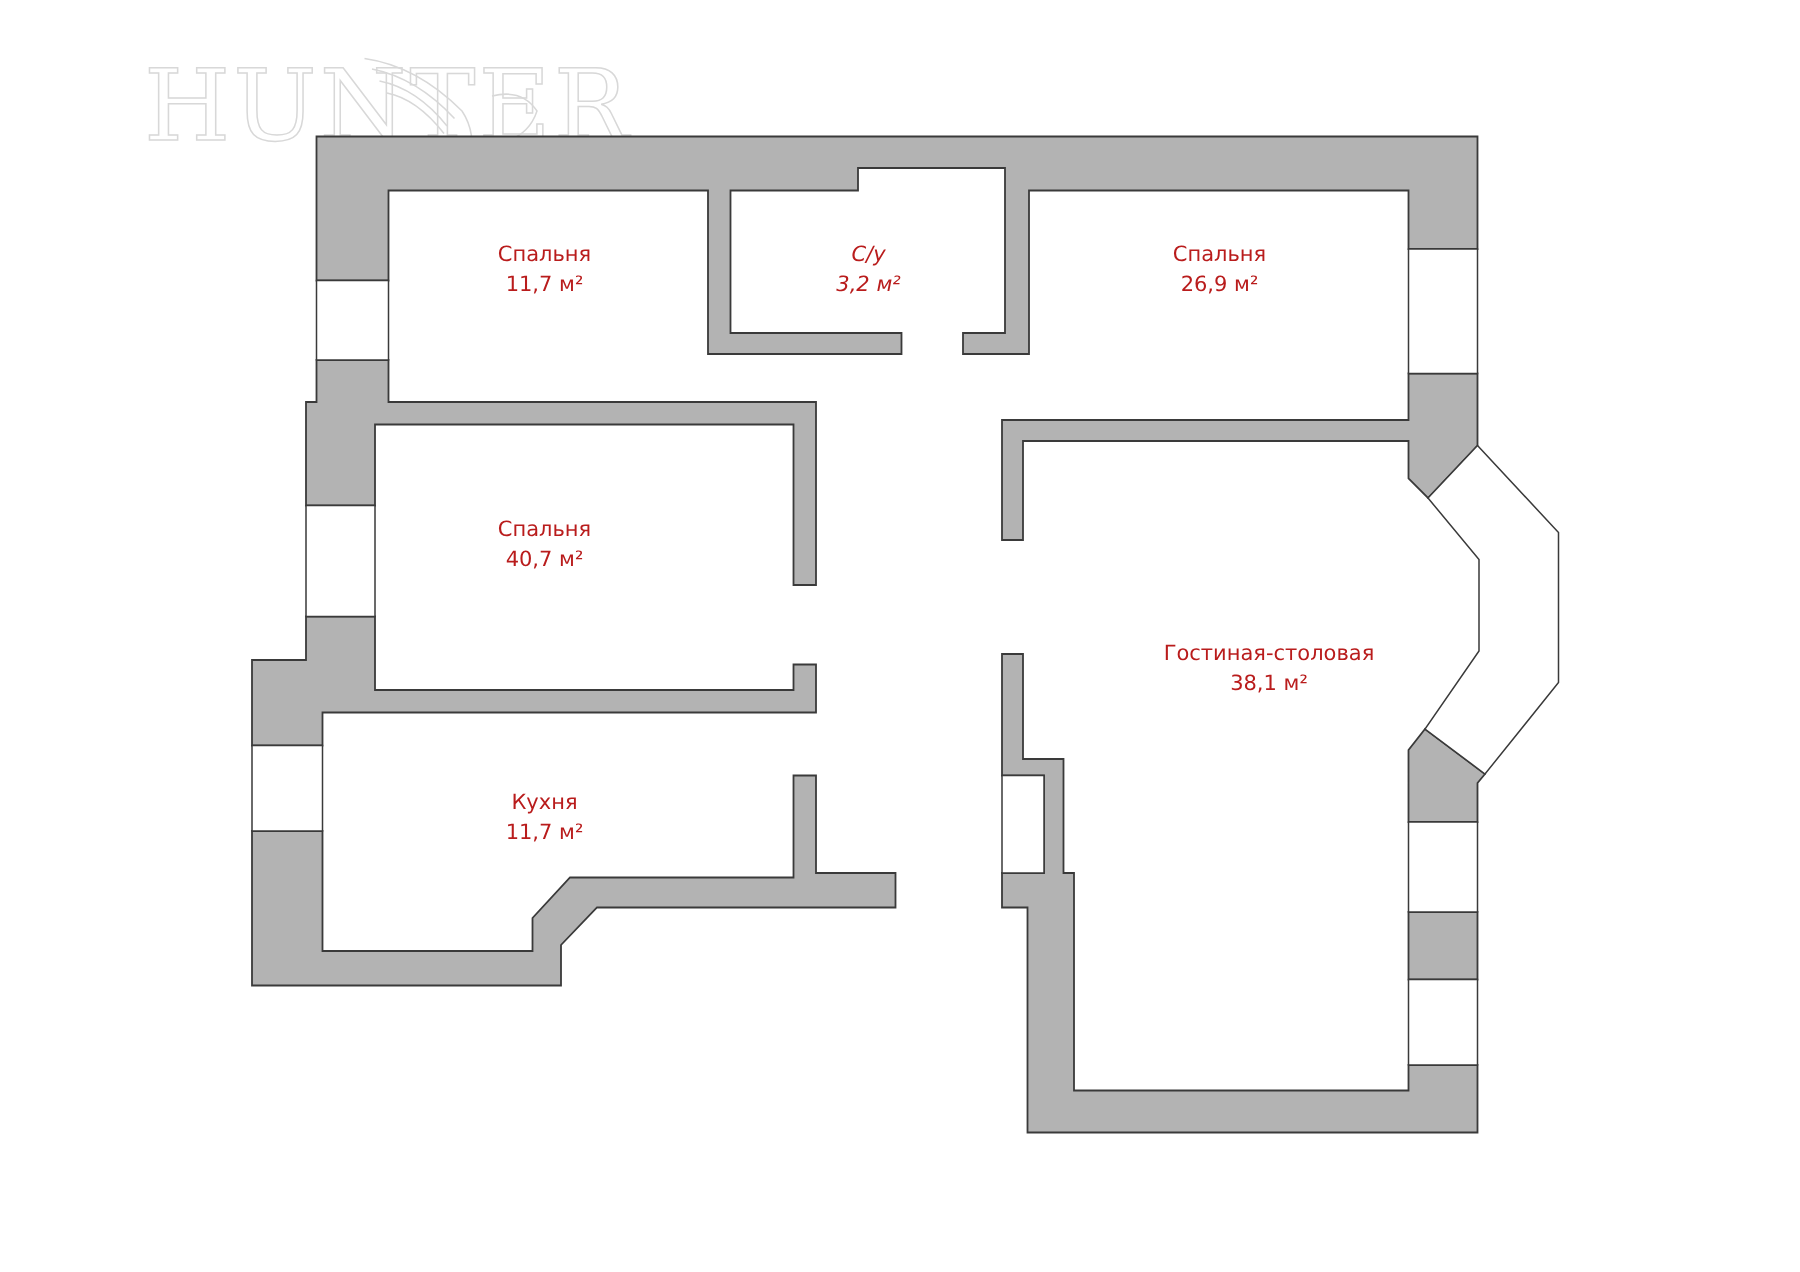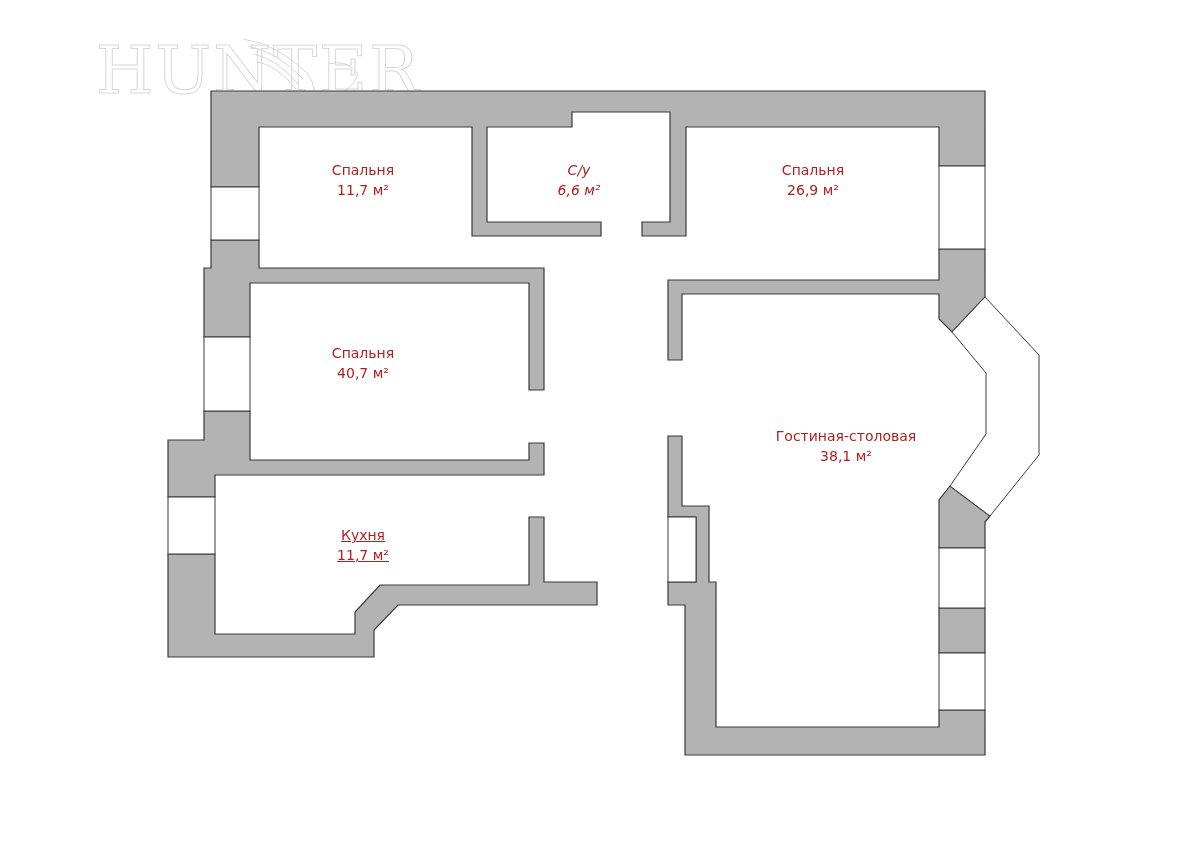--- a/index.html
+++ b/index.html
@@ -60,30 +60,30 @@
   <rect class="win" x="939" y="653" width="46" height="57"></rect>
   <rect class="win" x="668" y="517" width="28" height="65"></rect>
 </svg>
 
 <div class="room-label" style="left:363px; top:160px;">
   <span>Спальня</span>
   <span>11,7 м²</span>
 </div>
 <div class="room-label" style="left:579px; top:160px;font-style:italic;">
   <span>С/у</span>
-  <span>6,6 м²</span>
+  <span>3,2 м²</span>
 </div>
 <div class="room-label" style="left:813px; top:160px;">
   <span>Спальня</span>
   <span>26,9 м²</span>
 </div>
 <div class="room-label" style="left:363px; top:343px;">
   <span>Спальня</span>
   <span>40,7 м²</span>
 </div>
 <div class="room-label" style="left:846px; top:426px;">
   <span>Гостиная-столовая</span>
   <span>38,1 м²</span>
 </div>
-<div class="room-label" style="left:363px; top:525px;text-decoration:underline;">
+<div class="room-label" style="left:363px; top:525px;">
   <span>Кухня</span>
   <span>11,7 м²</span>
 </div>
 
 </body></html>

